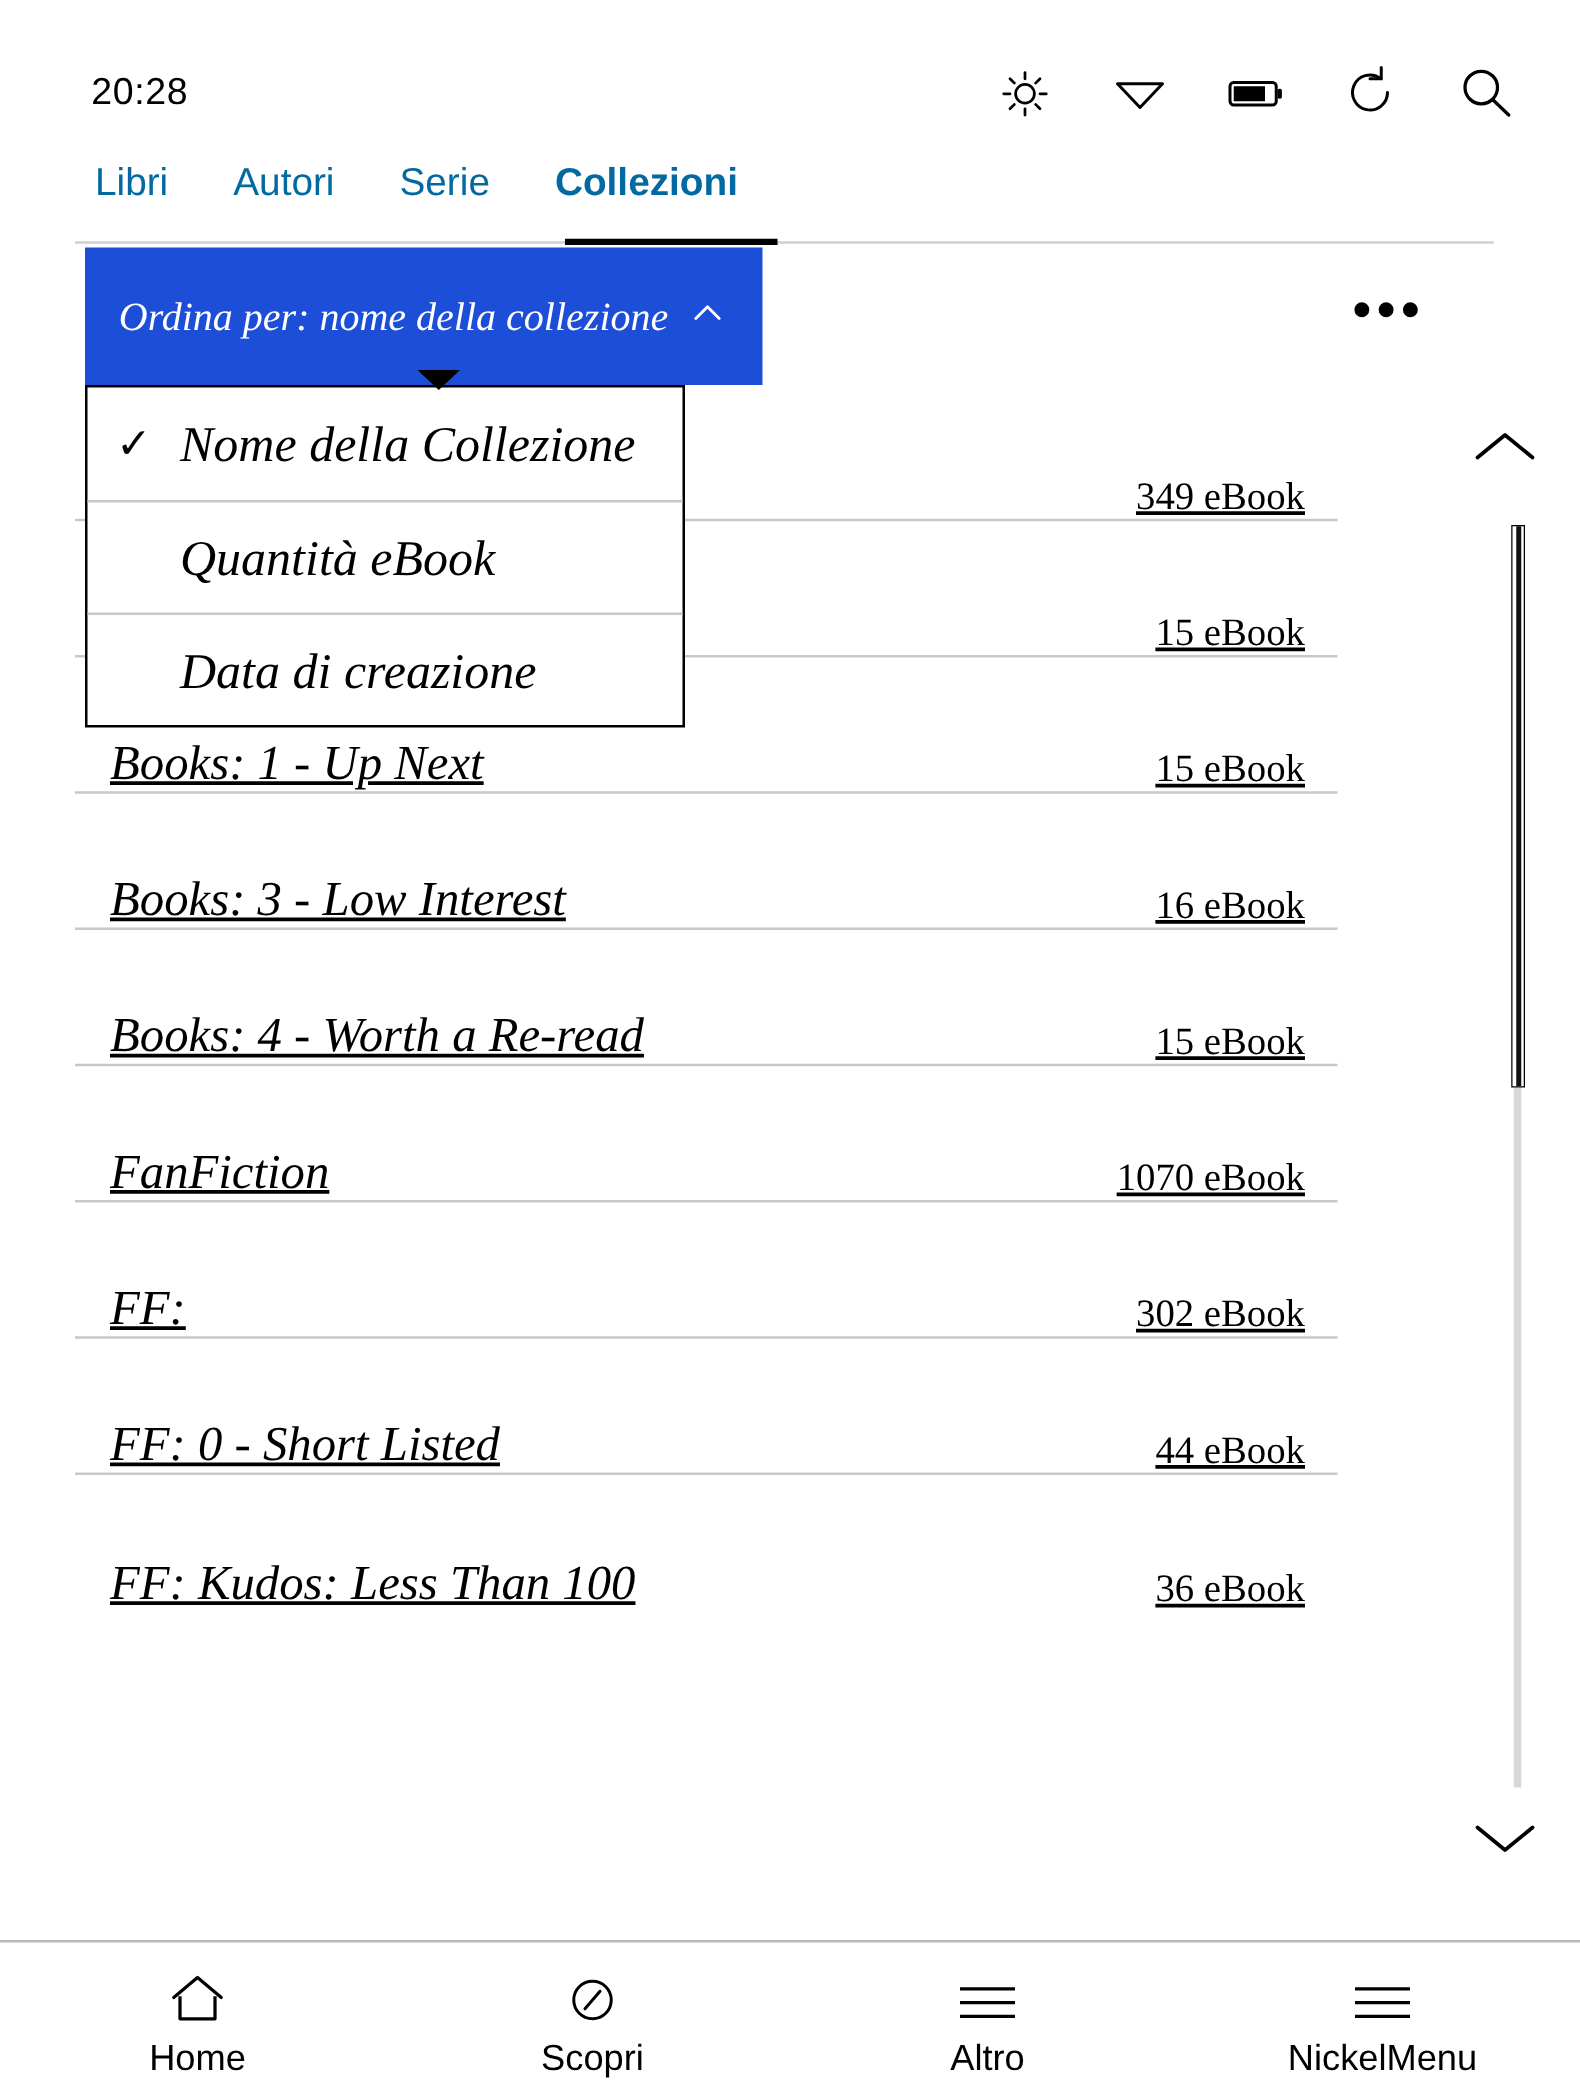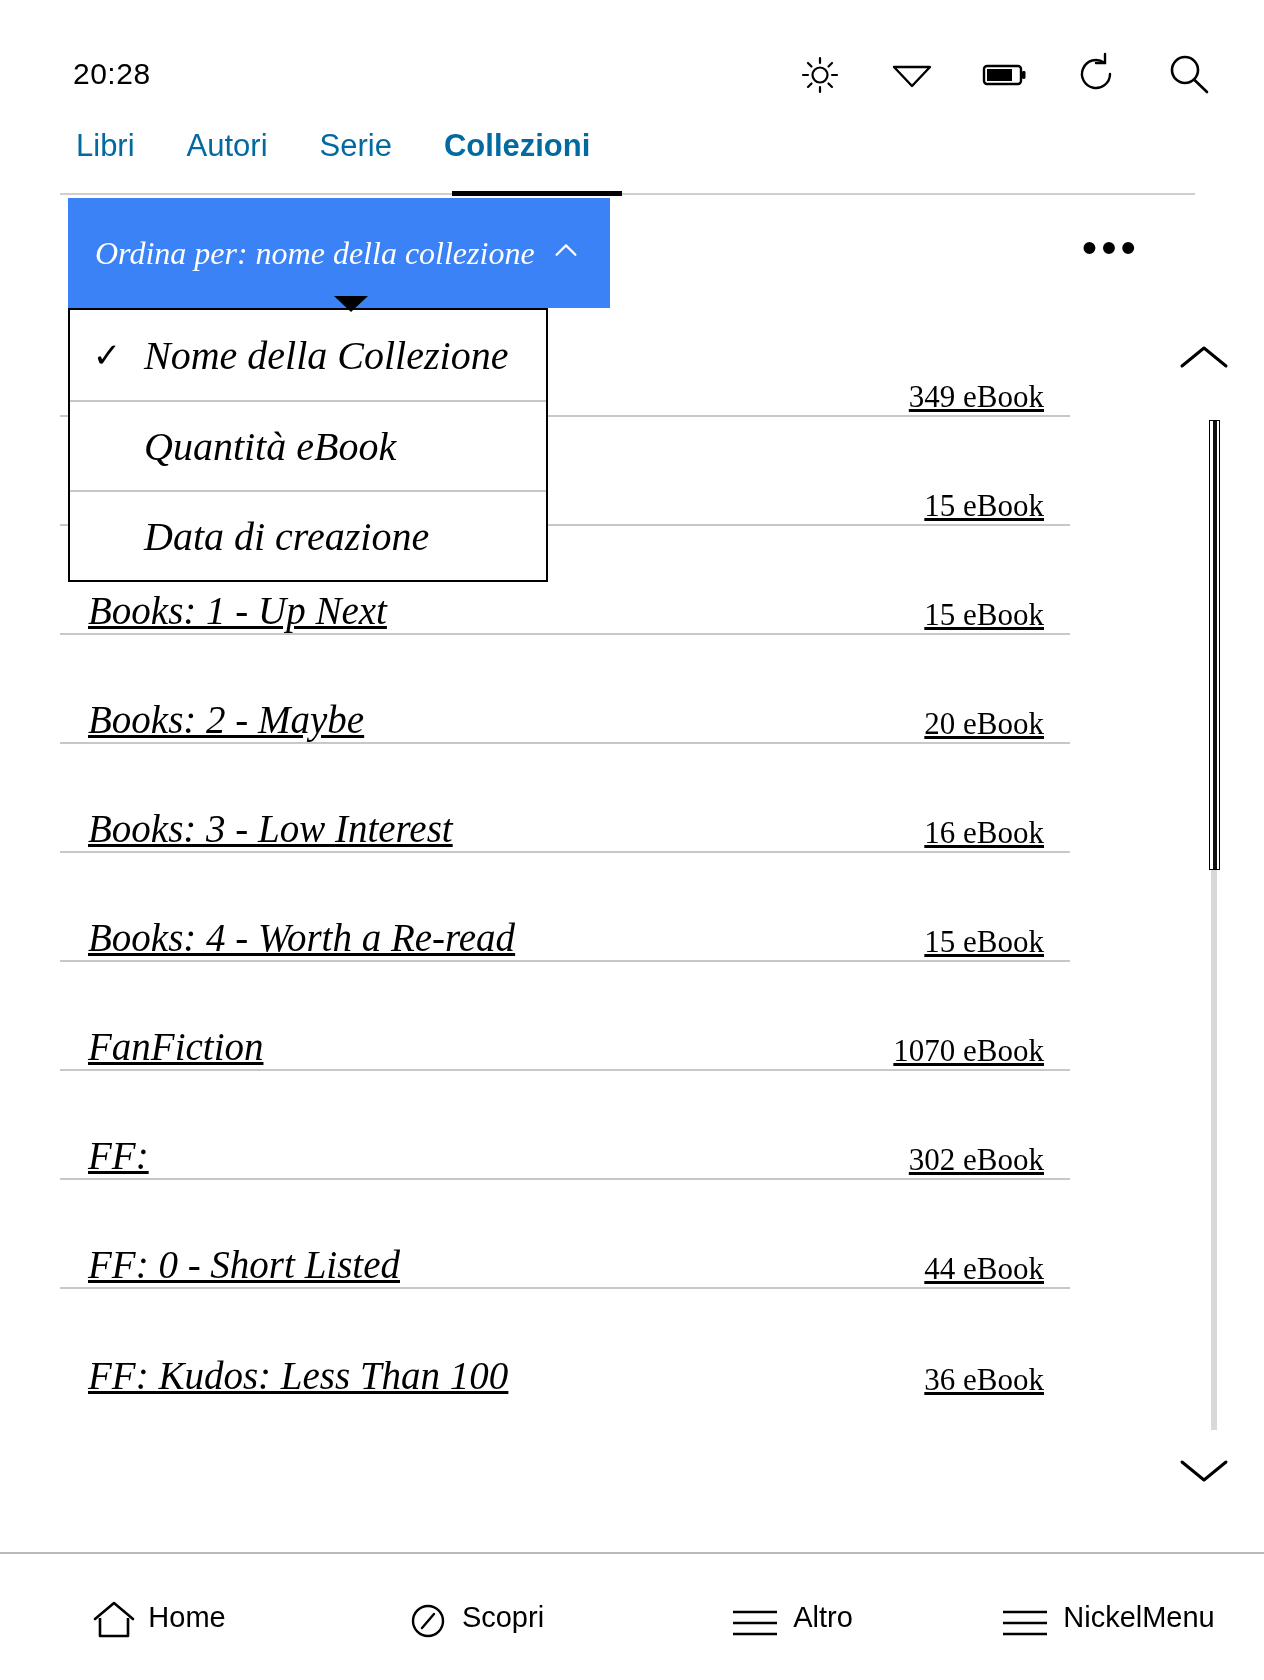--- a/index.html
+++ b/index.html
@@ -78,21 +78,21 @@
   
   .sortbar {
     position: absolute;
     left: 0; top: 198px;
     width: 1264px; height: 110px;
   }
   .sortchip {
     position: absolute;
     left: 68px; top: 0;
     width: 542px; height: 110px;
-    background: #3b82f6;
+    background: #1d4ed8;
     color: #fff;
     display: flex;
     align-items: center;
   }
   .sortchip .label {
     font-family: "Liberation Serif", serif;
     font-style: italic;
     font-size: 32px;
     margin-left: 27px;
   }
@@ -217,21 +217,21 @@
   }
   .bottomnav {
     position: absolute;
     left: 0; top: 1554px;
     width: 1264px; height: 126px;
     display: flex;
   }
   .navitem {
     flex: 1;
     display: flex;
-    flex-direction: row;
+    flex-direction: column;
     align-items: center;
     justify-content: center;
     gap: 10px;
   }
   .navitem .iconwrap {
     height: 50px;
     display: flex;
     align-items: flex-end;
     justify-content: center;
   }
@@ -320,24 +320,20 @@
     </div>
     <div class="row">
       <span class="name"></span>
       <span class="count">15 eBook</span>
     </div>
     <div class="row">
       <span class="name">Books: 1 - Up Next</span>
       <span class="count">15 eBook</span>
     </div>
     <div class="row">
-      <span class="name">Books: 2 - Maybe</span>
-      <span class="count">20 eBook</span>
-    </div>
-    <div class="row">
       <span class="name">Books: 3 - Low Interest</span>
       <span class="count">16 eBook</span>
     </div>
     <div class="row">
       <span class="name">Books: 4 - Worth a Re-read</span>
       <span class="count">15 eBook</span>
     </div>
     <div class="row">
       <span class="name">FanFiction</span>
       <span class="count">1070 eBook</span>

